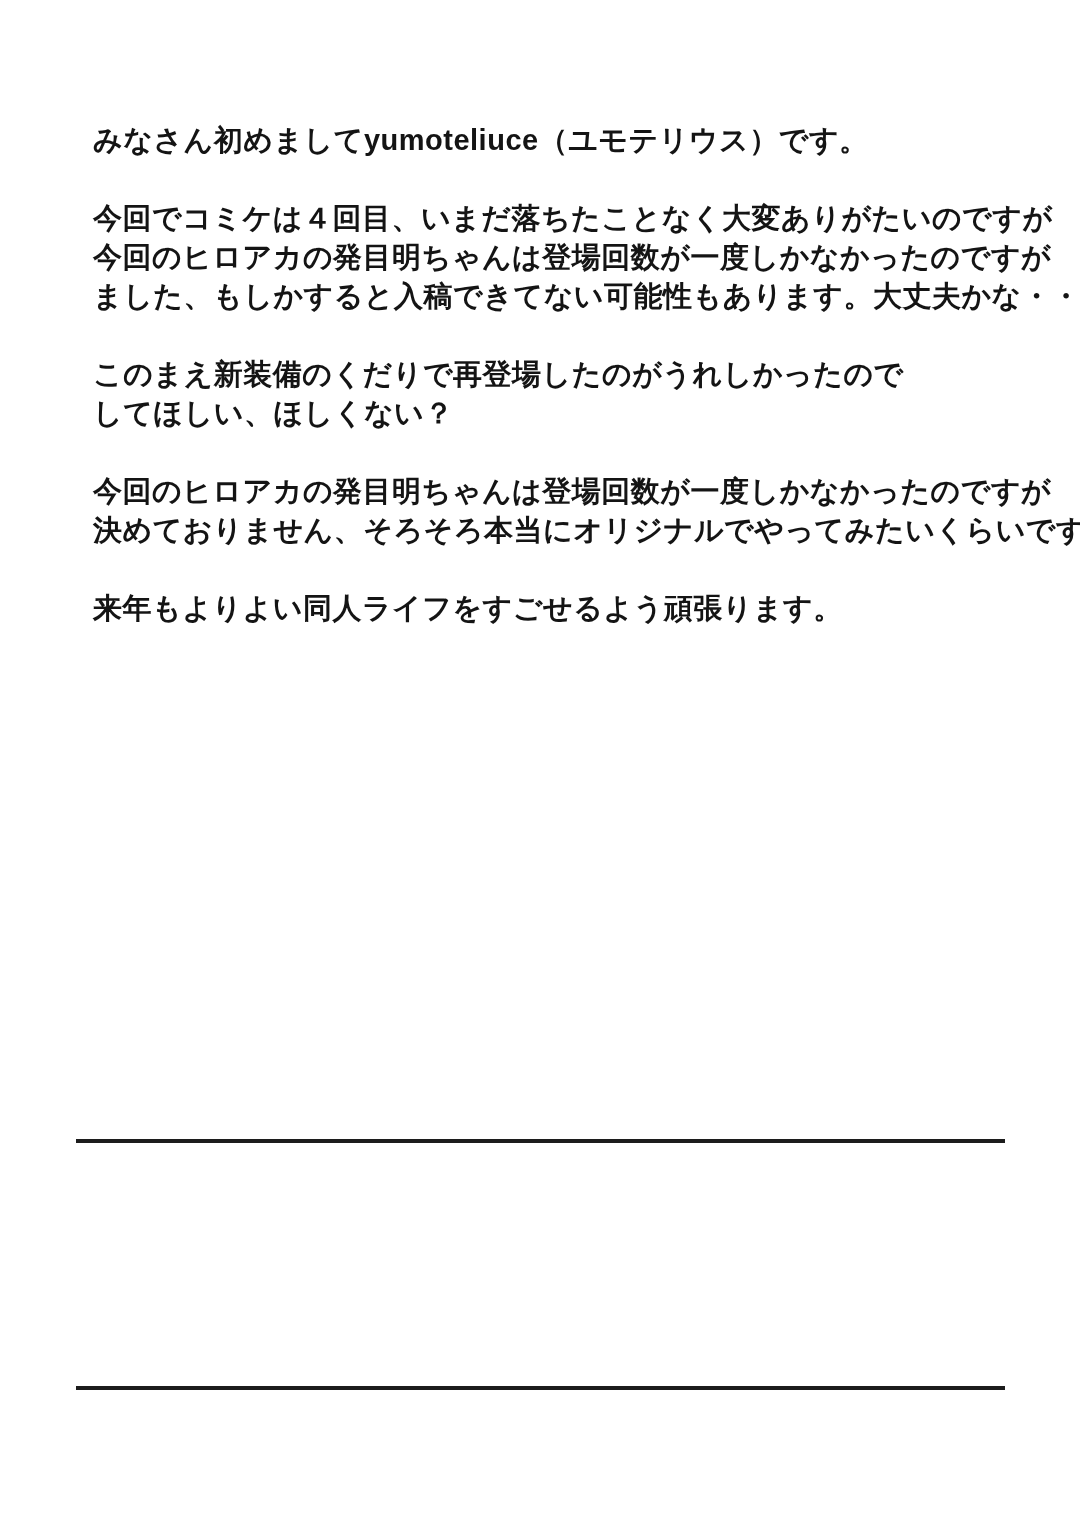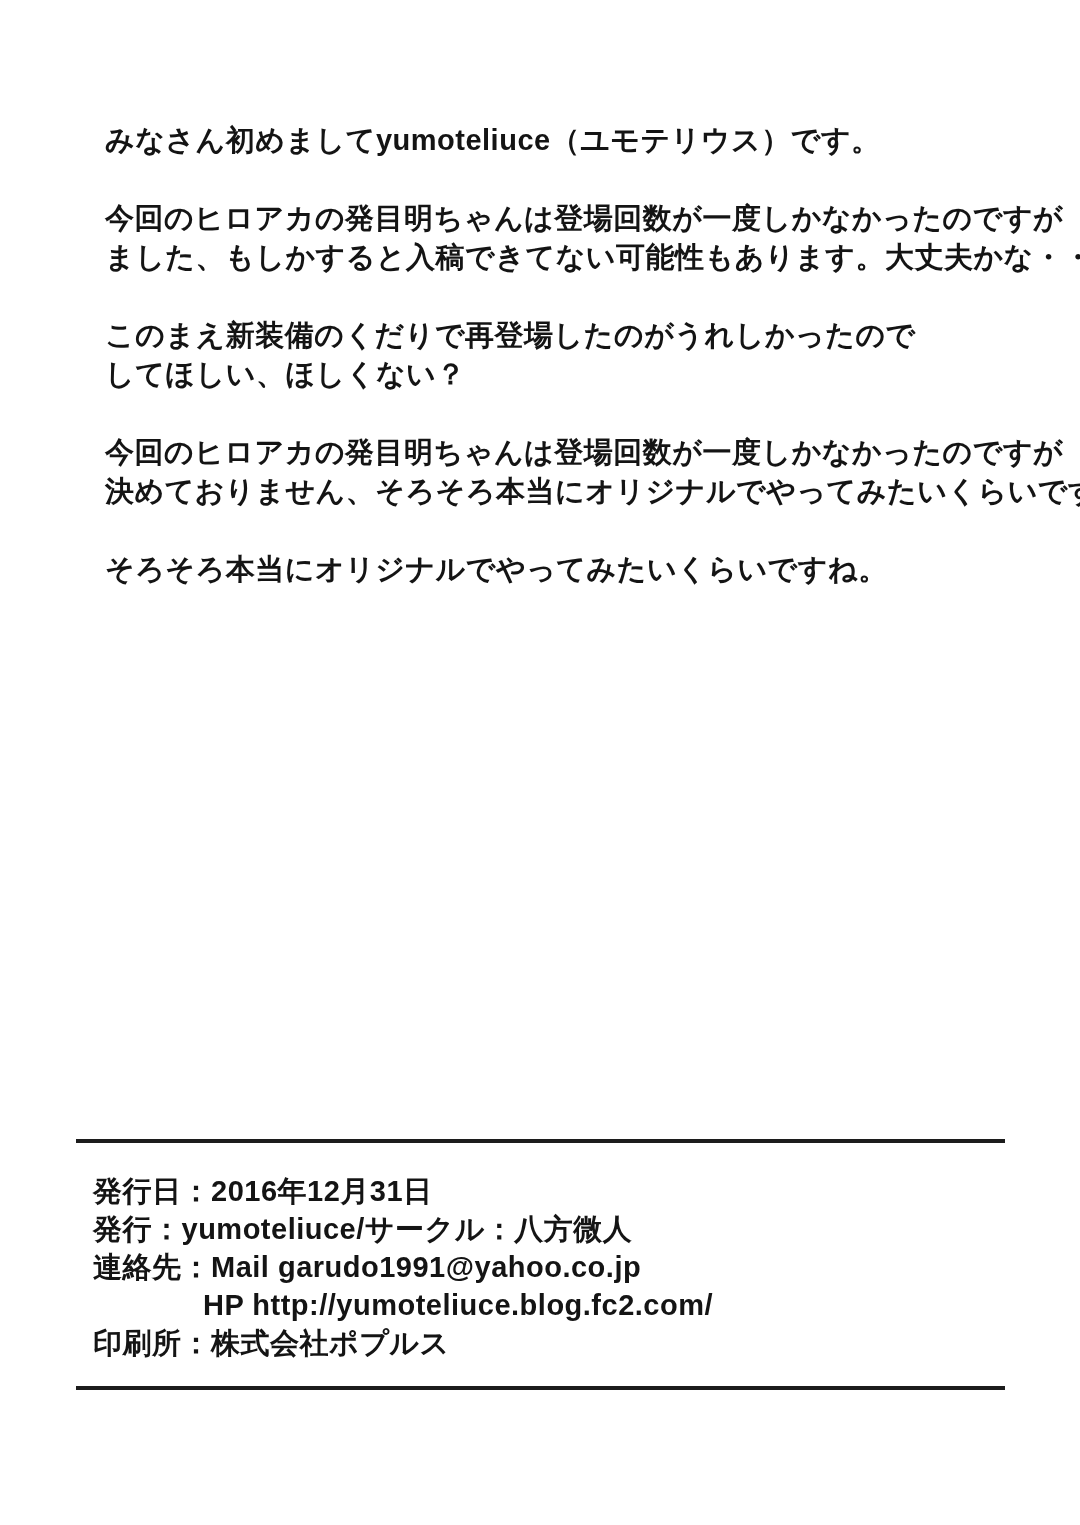--- a/index.html
+++ b/index.html
@@ -20,21 +20,21 @@
     position: absolute;
     top: 121px;
     left: 93px;
     right: 36px;
     font-size: 29px;
     line-height: 39px;
     font-weight: 600;
     letter-spacing: 0.5px;
   }
   .para {
-    margin: 0 0 39px 12px;
+    margin: 0 0 39px 0;
     padding: 0;
   }
   .line {
     display: block;
     white-space: nowrap;
   }
   .rule {
     position: absolute;
     left: 76px;
     width: 929px;
@@ -62,45 +62,39 @@
 
 <div class="page">
 
   <div class="body-text">
 
     <p class="para">
       <span class="line">みなさん初めましてyumoteliuce（ユモテリウス）です。</span>
     </p>
 
     <p class="para">
+      <span class="line">今回でコミケは４回目、いまだ落ちたことなく大変ありがたいのですが</span>
       <span class="line">今回のヒロアカの発目明ちゃんは登場回数が一度しかなかったのですが</span>
       <span class="line">ました、もしかすると入稿できてない可能性もあります。大丈夫かな・・・</span>
     </p>
 
     <p class="para">
       <span class="line">このまえ新装備のくだりで再登場したのがうれしかったので</span>
       <span class="line">してほしい、ほしくない？</span>
     </p>
 
     <p class="para">
       <span class="line">今回のヒロアカの発目明ちゃんは登場回数が一度しかなかったのですが</span>
       <span class="line">決めておりません、そろそろ本当にオリジナルでやってみたいくらいですね。</span>
     </p>
 
     <p class="para">
-      <span class="line">そろそろ本当にオリジナルでやってみたいくらいですね。</span>
+      <span class="line">来年もよりよい同人ライフをすごせるよう頑張ります。</span>
     </p>
 
   </div>
 
   <div class="rule rule-top"></div>
 
-  <div class="colophon">
-    <div class="line">発行日：2016年12月31日</div>
-    <div class="line">発行：yumoteliuce/サークル：八方微人</div>
-    <div class="line">連絡先：Mail garudo1991@yahoo.co.jp</div>
-    <div class="line indent">HP http://yumoteliuce.blog.fc2.com/</div>
-    <div class="line">印刷所：株式会社ポプルス</div>
-  </div>
 
   <div class="rule rule-bottom"></div>
 
 </div>
 
 </body></html>

